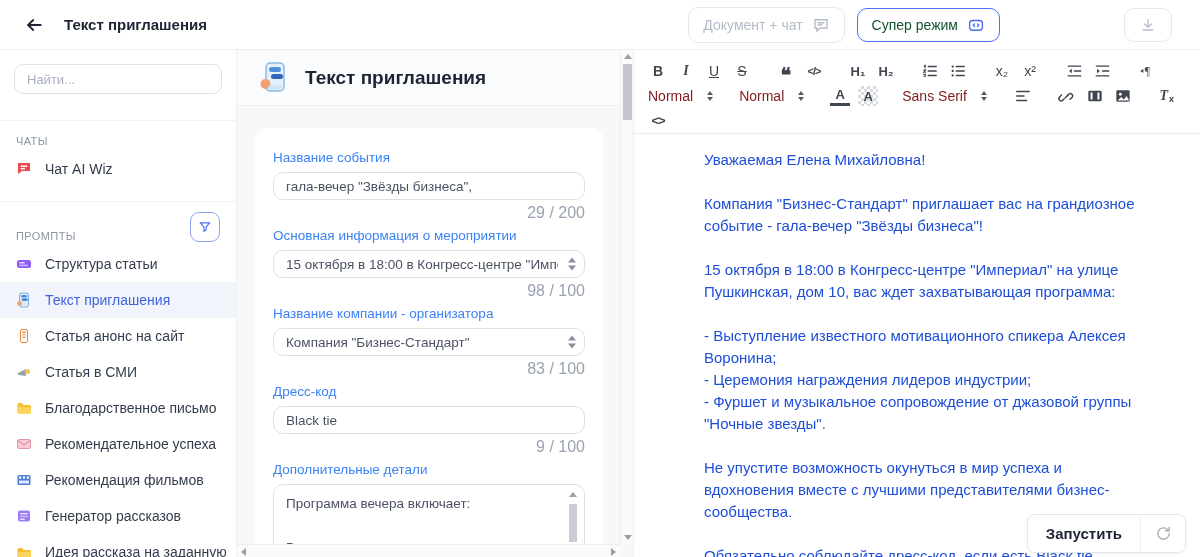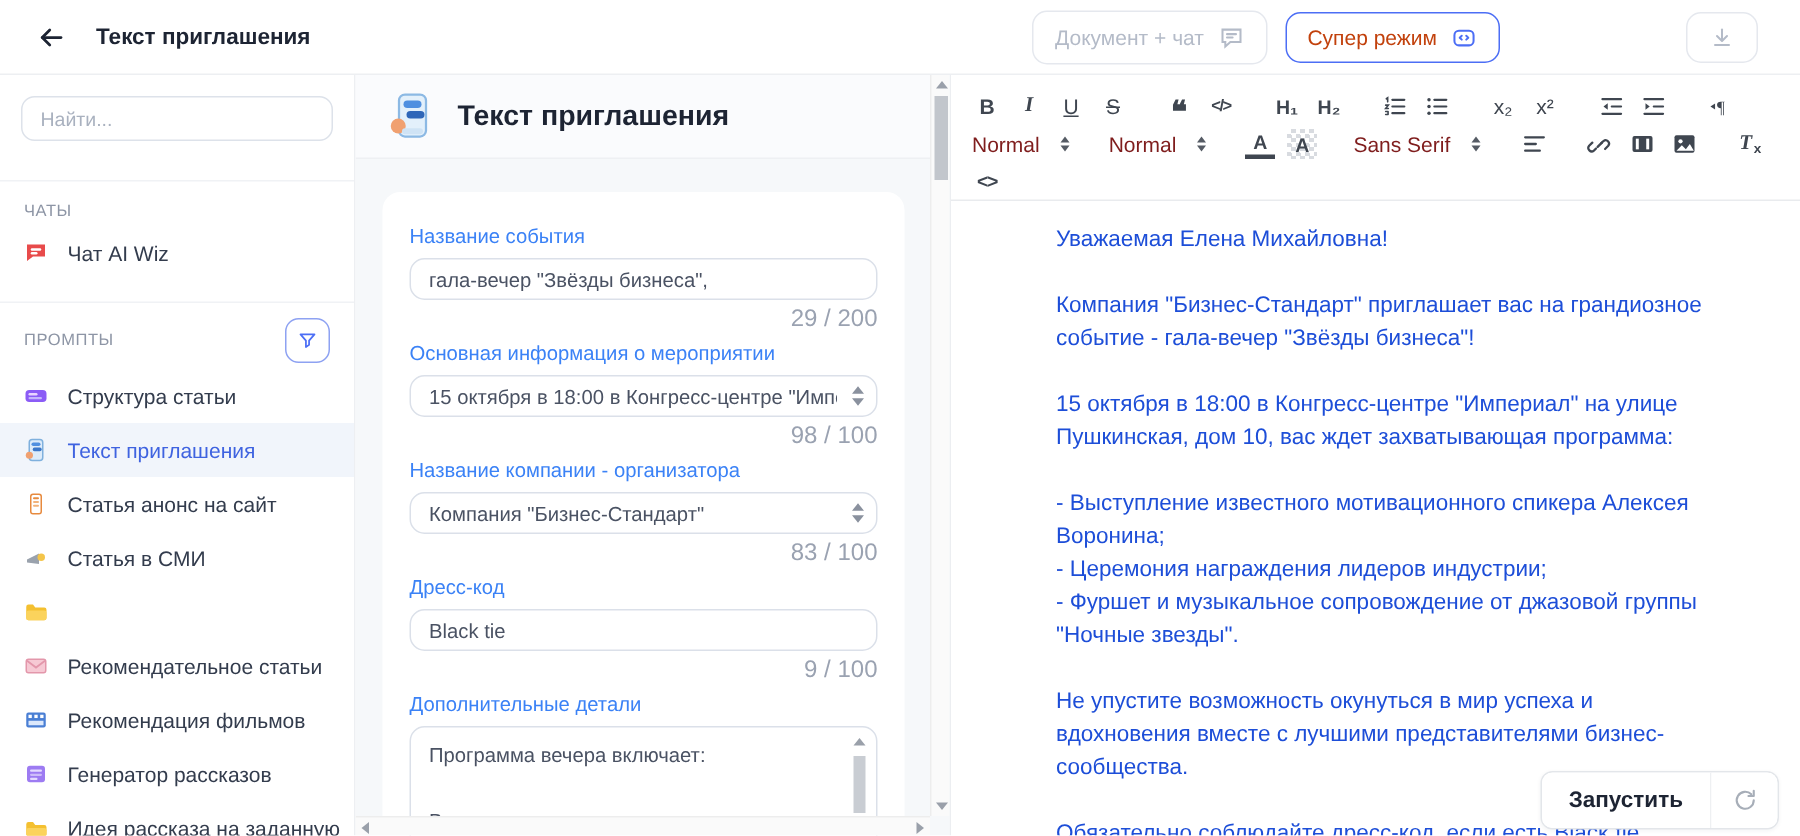--- a/index.html
+++ b/index.html
@@ -9,37 +9,37 @@
   
   .topbar { height:50px; display:flex; align-items:center; background:#fff;
     border-bottom:1px solid #edeff2; position:relative; }
   .back-btn { margin-left:20px; width:28px; height:28px; display:flex; align-items:center;
     justify-content:center; cursor:pointer; }
   .topbar-title { font-size:15px; font-weight:bold; color:#1d2433; margin-left:16px; }
   .topbar-right { margin-left:auto; display:flex; align-items:center; margin-right:28px; }
   .btn { display:flex; align-items:center; gap:9px; border-radius:10px; background:#fff;
     font-size:14px; cursor:pointer; }
   .btn-doc { border:1px solid #e5e8ee; color:#b4bbc8; padding:8px 14px; }
-  .btn-super { border:1.5px solid #4c6ef5; color:#c2410c; padding:7px 14px; margin-left:12px; }
+  .btn-super { border:1.5px solid #4c6ef5; color:#14532d; padding:7px 14px; margin-left:12px; }
   .btn-download { border:1px solid #e5e8ee; width:48px; height:34px; justify-content:center;
     margin-left:124px; color:#b4bbc8; }
 
   
   .main { display:flex; height:507px; }
 
   
   .sidebar { width:237px; border-right:1px solid #edeff2; padding-top:14px; background:#fff;
     flex-shrink:0; }
   .search-wrap { margin:0 14px; }
   .search-input { width:100%; height:30px; border:1px solid #dde2ea; border-radius:9px;
     padding:0 12px; font-size:13px; color:#4a5263; outline:none; font-family:inherit; }
   .search-input::placeholder { color:#a9b1bf; }
   .side-divider { border-top:1px solid #f0f2f5; margin-top:26px; }
   .section-label { font-size:11px; color:#8d95a5; letter-spacing:.4px; margin:14px 0 4px 16px; }
-  .prompts-row { display:flex; align-items:center; justify-content:space-between;
+  .prompts-row { display:flex; align-items:flex-end; justify-content:space-between;
     margin:10px 16px 4px 16px; }
   .prompts-row .section-label { margin:0; }
   .filter-btn { width:30px; height:30px; border:1px solid #8ea2f2; border-radius:9px;
     display:flex; align-items:center; justify-content:center; cursor:pointer; background:#fff; }
   .side-item { height:36px; display:flex; align-items:center; gap:13px; padding:0 16px;
     font-size:14px; color:#333c4d; cursor:pointer; white-space:nowrap; }
   .side-item.selected { background:#f1f5fb; color:#3f63e0; }
   .li-icon { width:16px; height:16px; flex-shrink:0; display:inline-block; }
 
   
@@ -264,30 +264,31 @@
       <span>Статья в СМИ</span>
     </div>
 
     <div class="side-item">
       <span class="li-icon">
         <svg width="16" height="16" viewBox="0 0 16 16">
             <path d="M1.5 4.5a1.5 1.5 0 0 1 1.5-1.5h3l1.5 2h6a1.5 1.5 0 0 1 1.5 1.5v5.5a1.5 1.5 0 0 1-1.5 1.5H3a1.5 1.5 0 0 1-1.5-1.5z" fill="#f4c030"></path>
             <rect x="1.5" y="7" width="13.5" height="6.5" rx="1.5" fill="#fbd35c"></rect>
           </svg>
       </span>
+      <span>Благодарственное письмо</span>
     </div>
 
     <div class="side-item">
       <span class="li-icon">
         <svg width="16" height="16" viewBox="0 0 16 16">
             <rect x="1.5" y="3.5" width="13" height="9" rx="1.5" fill="#f6c9d4" stroke="#e397ab"></rect>
             <path d="M2 4.5l6 4.5 6-4.5" fill="none" stroke="#e397ab" stroke-width="1.2"></path>
           </svg>
       </span>
-      <span>Рекомендательное статьи</span>
+      <span>Рекомендательное успеха</span>
     </div>
 
     <div class="side-item">
       <span class="li-icon">
         <svg width="16" height="16" viewBox="0 0 16 16">
             <rect x="1.5" y="3" width="13" height="10" rx="1.5" fill="#4a7fd4"></rect>
             <rect x="3" y="4.5" width="2.2" height="2.2" fill="#fff"></rect>
             <rect x="6.9" y="4.5" width="2.2" height="2.2" fill="#fff"></rect>
             <rect x="10.8" y="4.5" width="2.2" height="2.2" fill="#fff"></rect>
             <rect x="3" y="8.5" width="10" height="3" fill="#dce8fb"></rect>

